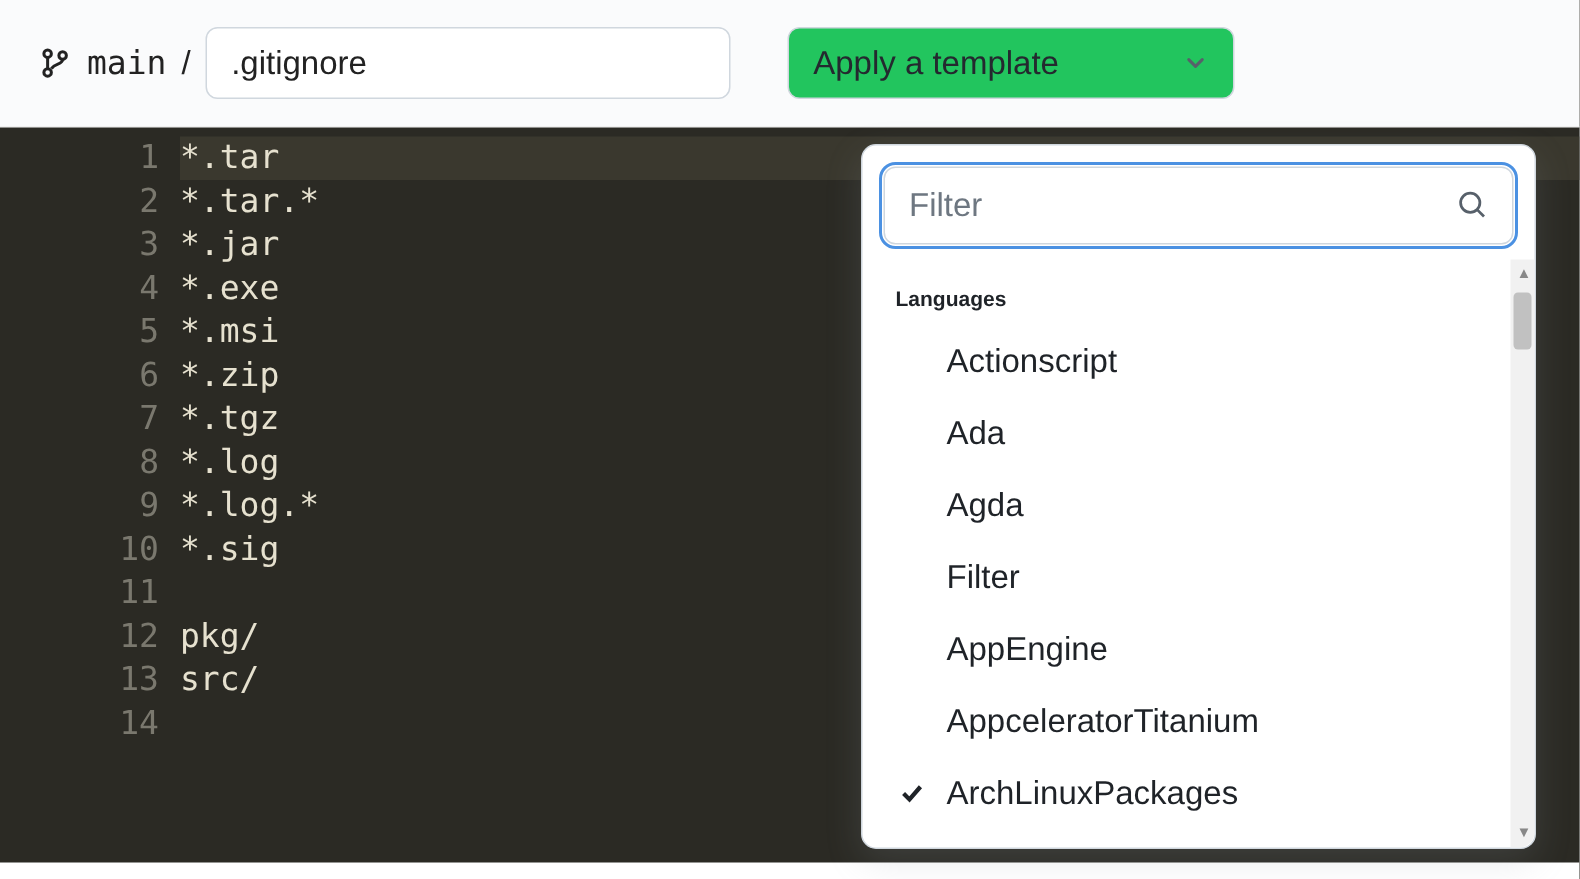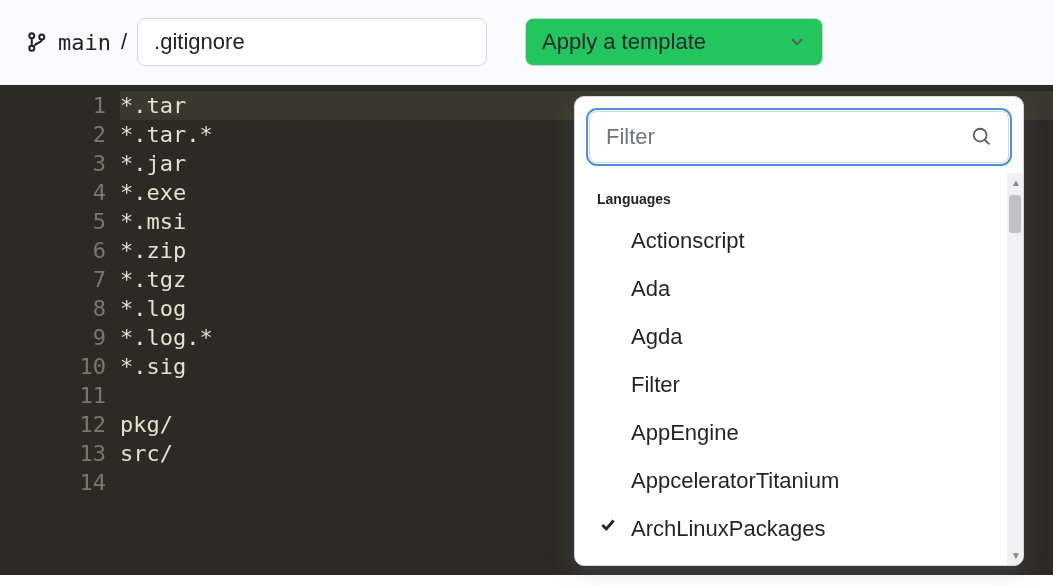--- a/index.html
+++ b/index.html
@@ -131,21 +131,21 @@
     overflow: hidden;
   }
   .dd-heading {
     font-weight: 600;
     font-size: 14px;
     padding: 12px 22px 10px 22px;
     color: #1f2328;
   }
   .dd-item {
     display: flex;
-    align-items: flex-start;
+    align-items: center;
     font-size: 22px;
     padding: 11px 22px 11px 22px;
     color: #1f2328;
     cursor: pointer;
     gap: 12px;
   }
   .dd-item .check {
     width: 22px;
     display: inline-flex;
     justify-content: center;

